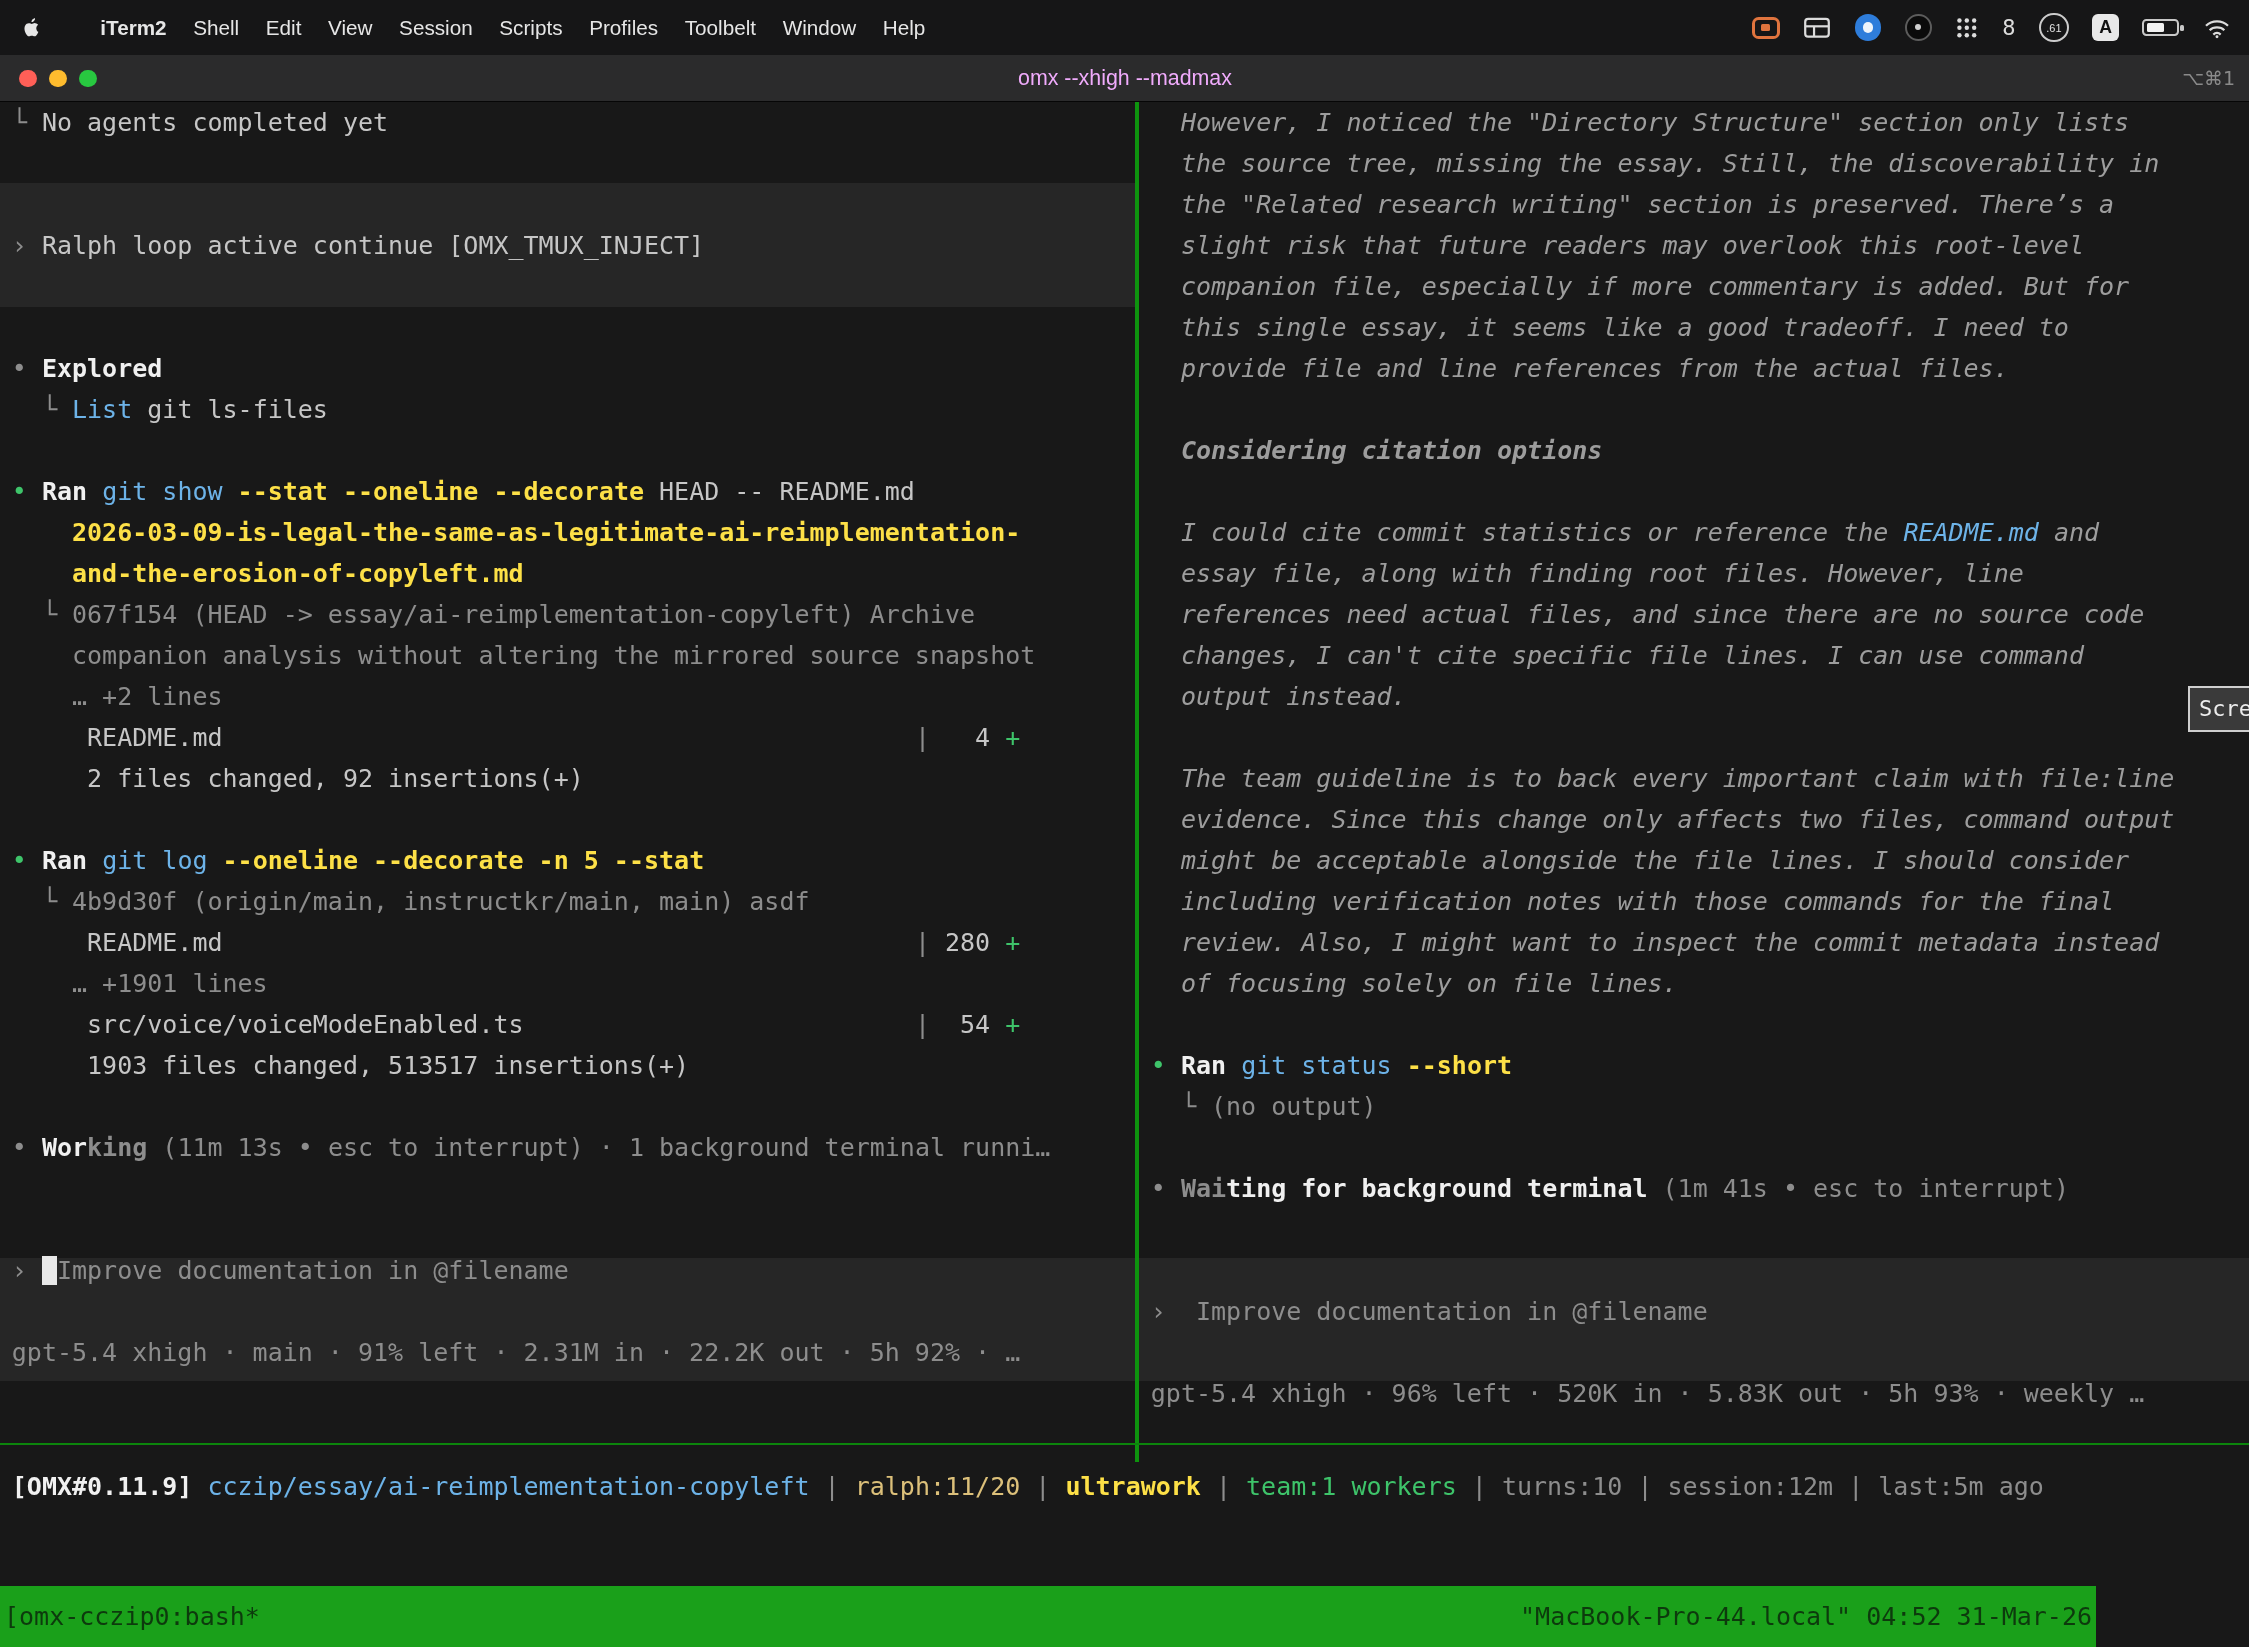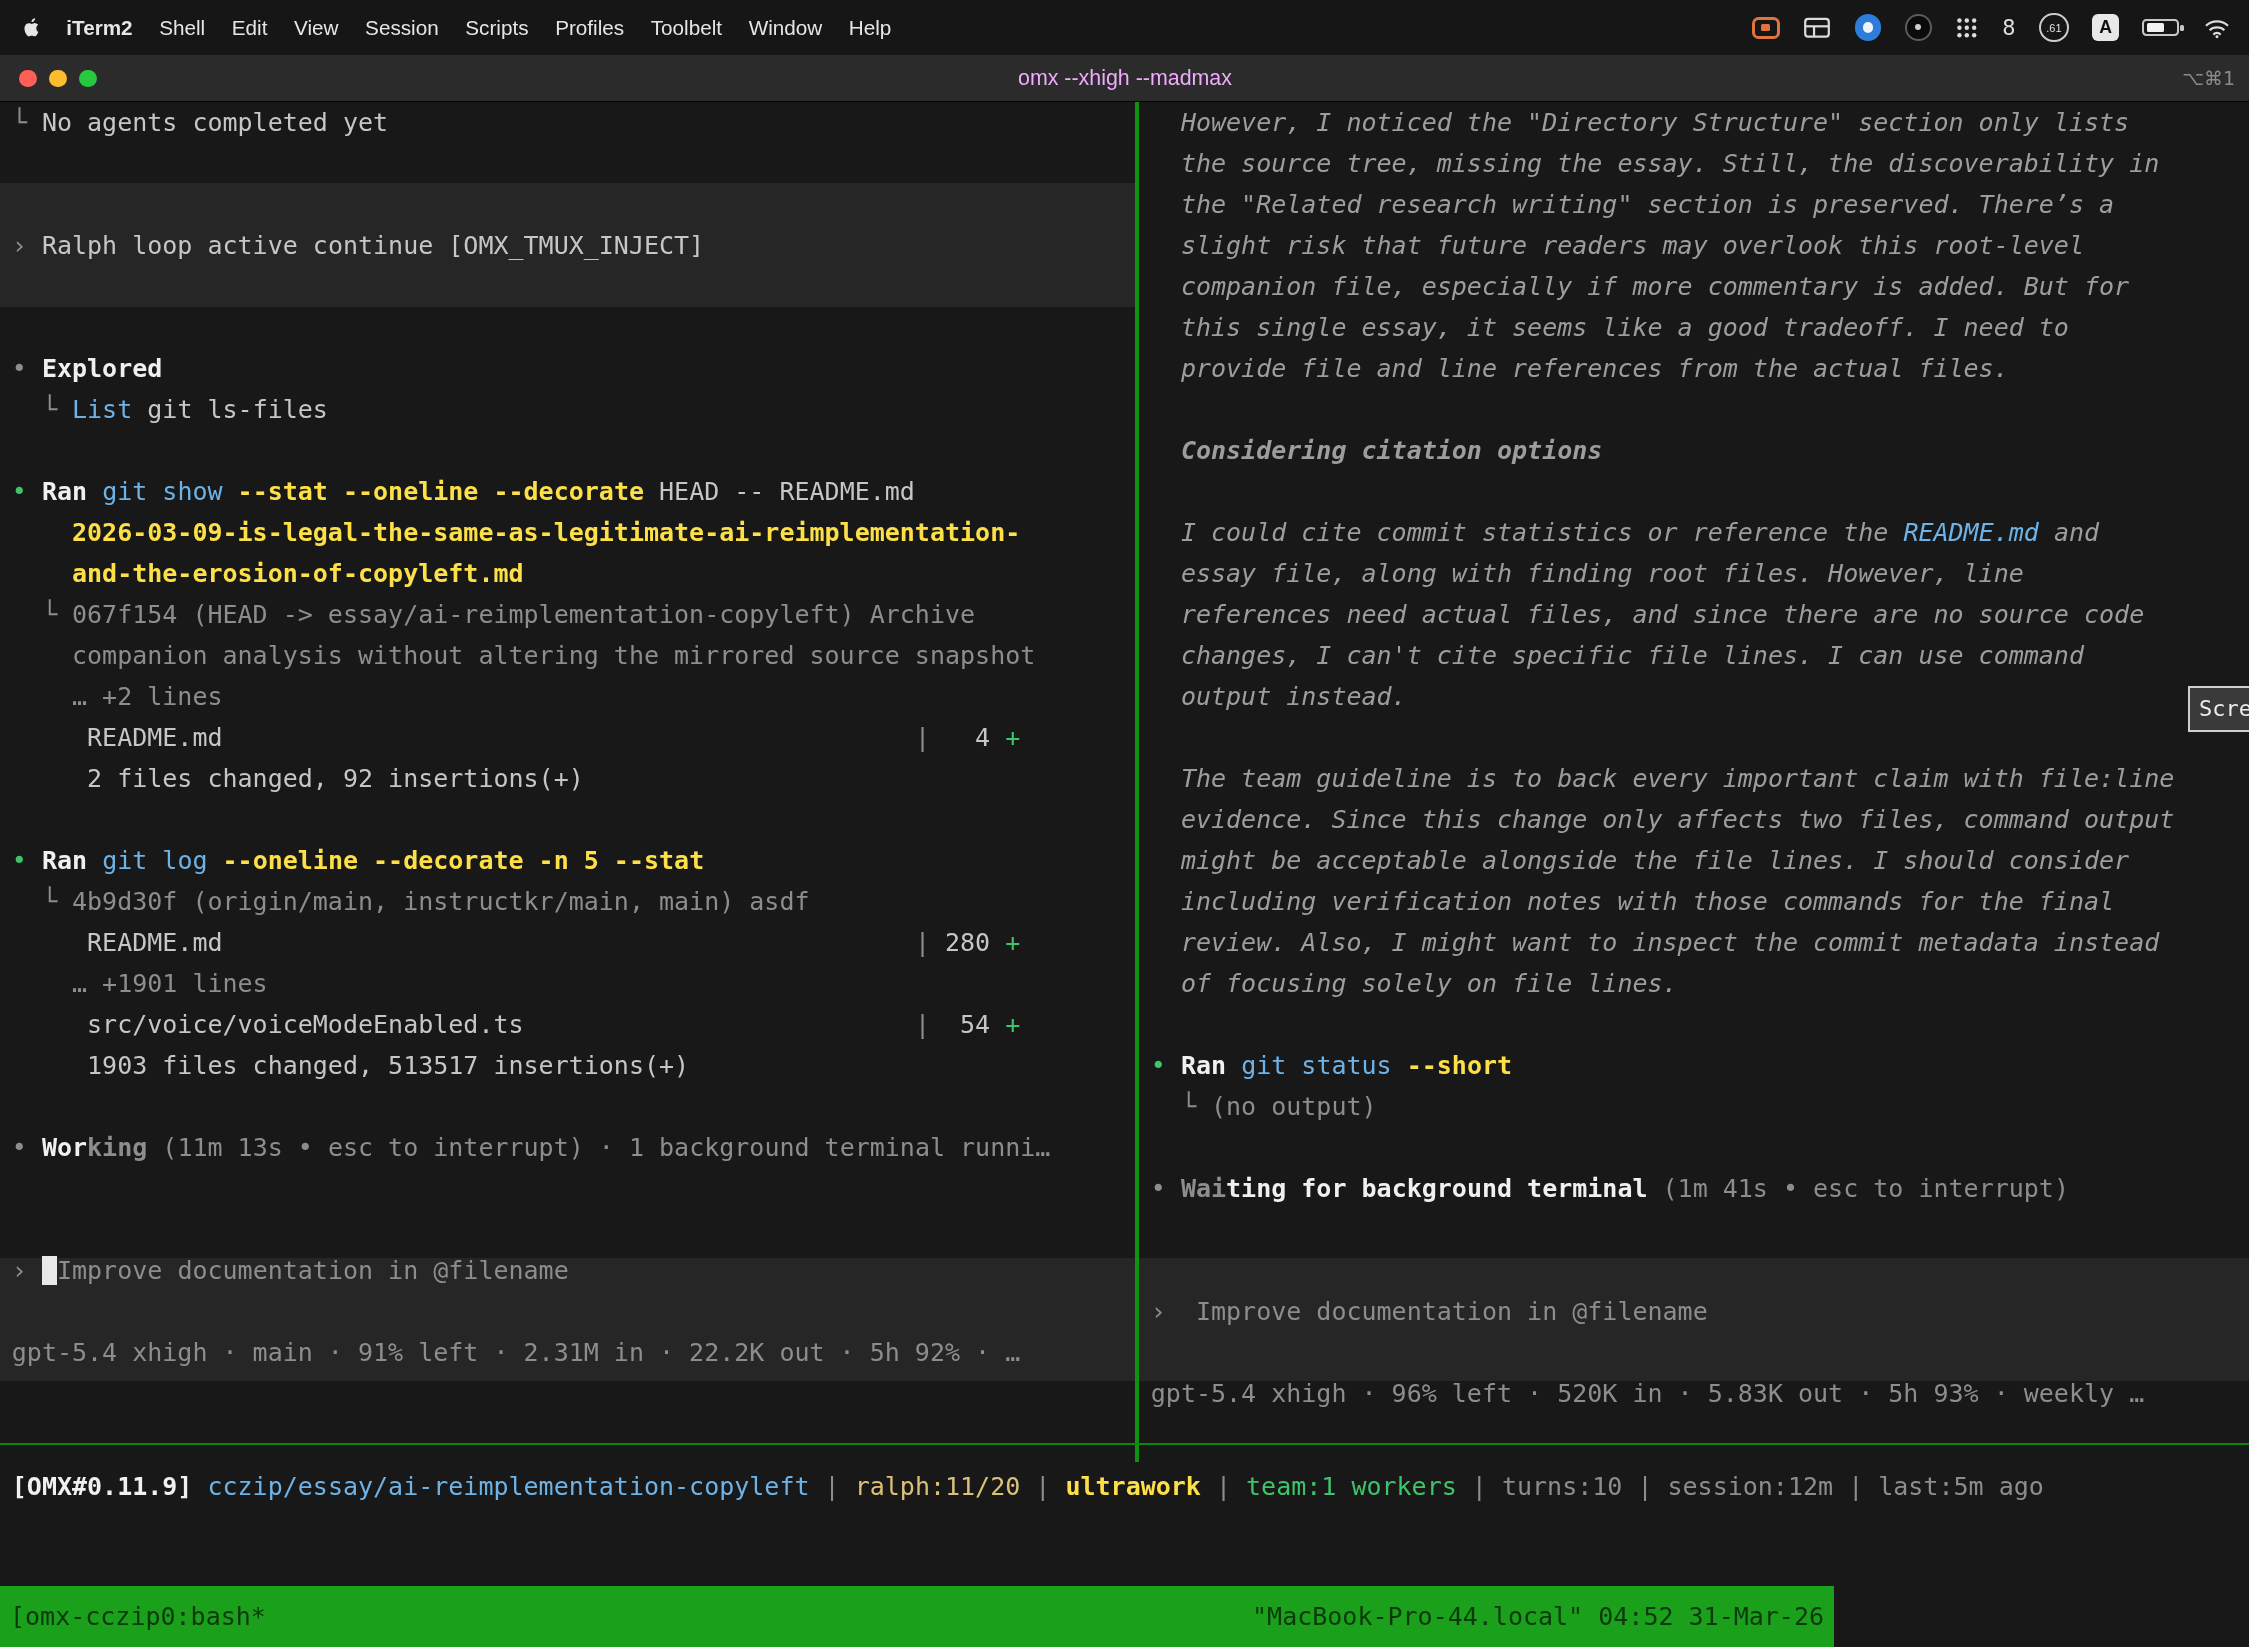--- a/index.html
+++ b/index.html
@@ -9,21 +9,21 @@
     background:#181818; font-family:"DejaVu Sans Mono", monospace;
   }
   .b { font-weight:bold; }
 
   
   .menu-bar {
     position:absolute; top:0; left:0; width:2250px; height:55px;
     background:#161617; display:flex; align-items:center;
     font-family:"Liberation Sans", sans-serif; font-size:20.7px; color:#e6e6e6;
   }
-  .menu-left { display:flex; align-items:center; padding-left:20.7px; }
+  .menu-left { display:flex; align-items:center; padding-left:20.7px;gap:34px; }
   .apple-glyph { width:22px; height:25px; margin-right:10.3px; }
   .apple-glyph svg { width:22px; height:25px; fill:#e6e6e6; }
   .menu-item { padding:0 13.3px; white-space:nowrap; }
   .menu-right { margin-left:auto; display:flex; align-items:center; gap:23.6px; padding-right:19px; }
   .mb-icon { display:flex; align-items:center; justify-content:center; }
   .rec-ind { width:28px; height:22px; border:3px solid #e0743e; border-radius:6.6px; position:relative; }
   .rec-ind::after { content:""; position:absolute; left:6.6px; top:4.4px; width:8.9px; height:7.4px; background:#e0743e; border-radius:1.5px; }
   .circle-blue { width:26.6px; height:26.6px; border-radius:50%; background:#2e7ddb; position:relative; }
   .circle-blue::after { content:""; position:absolute; left:8px; top:8px; width:10.3px; height:10.3px; border-radius:50%; background:#eef4fb; }
   .circle-dark { width:26.6px; height:26.6px; border-radius:50%; background:#0b0b0b; border:2.2px solid #5c5c5c; position:relative; }
@@ -77,23 +77,23 @@
   .c-pink   { color:#fde047;font-weight:bold; }
   .c-green  { color:#3ec46a; }
   .c-yellow { color:#dcc07a; }
   .c-cursor { background:#e8e8e8; color:#1a1a1a; }
 
   
   .omx-status { position:absolute; left:11.8px; top:1466px; height:41px; line-height:41px;
                 white-space:pre; font-size:25px; }
 
   
-  .tmux-bar { position:absolute; left:0; top:1586px; width:1834px; height:62px; background:#1aa01a;
+  .tmux-bar { position:absolute; left:0; top:1586px; width:2096px; height:62px; background:#1aa01a;
               color:#0d3a0d; font-size:25px; line-height:62px; display:flex;
-              justify-content:space-between; padding:0 10px; white-space:pre; }
+              justify-content:space-between; padding:0 4px; white-space:pre; }
 
   
   .scre-overlay { position:absolute; top:686px; right:0; width:62px; height:46px; z-index:6;
                   background:#3a3a3a; border:2.2px solid #cfcfcf; border-right:none;
                   color:#ececec; font-size:22px; line-height:41px; padding-left:8.9px; white-space:pre; }
 
   svg.licon { stroke:#dcdcdc; fill:none; stroke-width:3; }
 </style>
 </head>
 <body>

